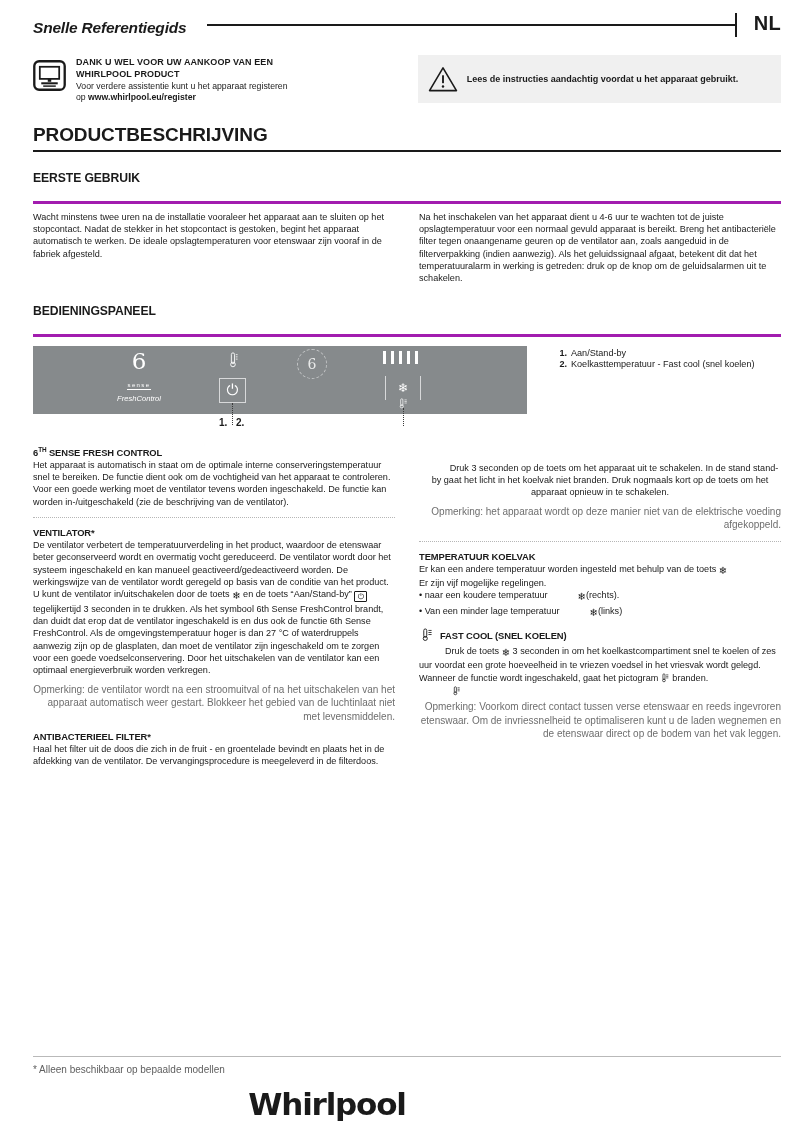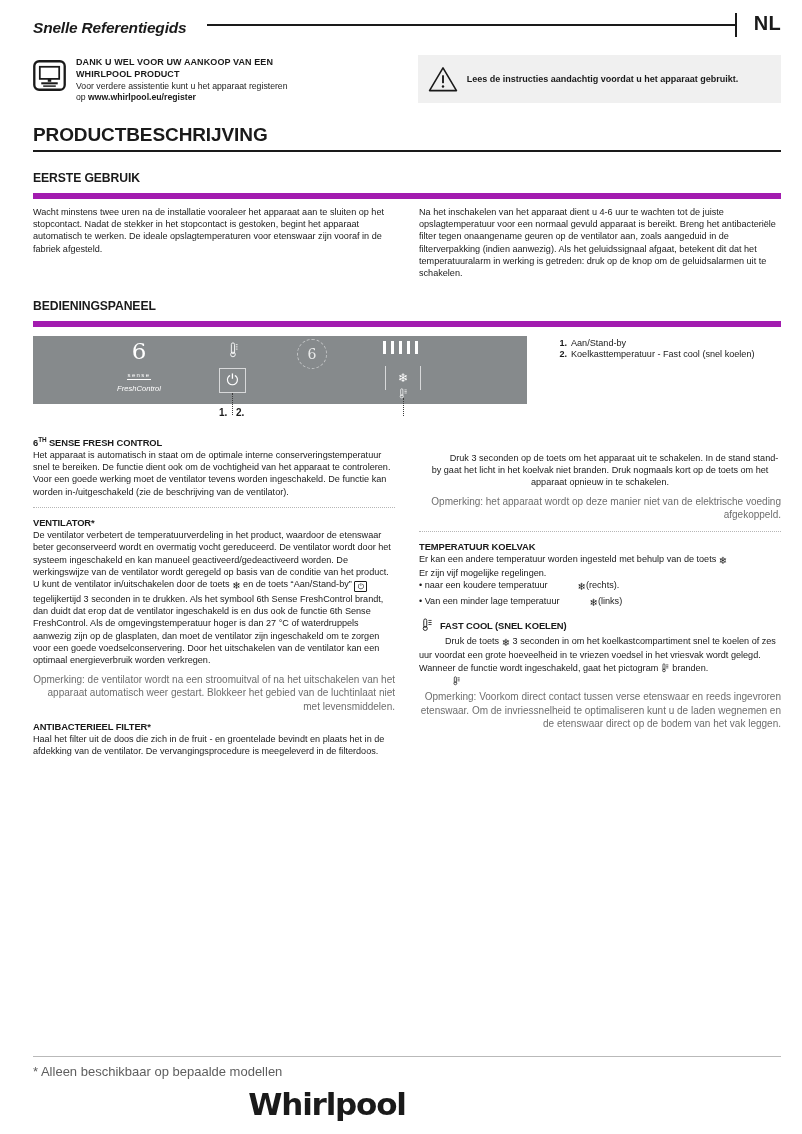--- a/index.html
+++ b/index.html
@@ -53,22 +53,22 @@
   .warn-text { font-size: 9px; font-weight: bold; line-height: 1.34; }
 
   
   .h1-title {
     font-size: 19px; font-weight: bold; letter-spacing: -0.1px;
     margin-top: 20px; padding-bottom: 4px;
     border-bottom: 2.4px solid #1a1a1a;
   }
   .h2-title {
     font-size: 12.2px; font-weight: bold; letter-spacing: -0.1px;
-    margin-top: 19px; padding-bottom: 8px;
-    border-bottom: 6px solid #a21caf;
+    margin-top: 19px; padding-bottom: 16px;
+    border-bottom: 3px solid #a21caf;
   }
 
   
   .cols { display: flex; gap: 24px; margin-top: 7px; }
   .col { width: 362px; }
   p.body { font-size: 9.1px; line-height: 1.355; margin: 0 0 0 0; }
   p.note { font-size: 10px; line-height: 1.35; color: #6e6e6e; margin: 6px 0 0 0; text-align: right; }
   .h3 { font-size: 9.4px; font-weight: bold; margin: 0 0 1px 0; letter-spacing: -0.1px; }
   .h3 sup { font-size: 6.4px; vertical-align: super; }
   .dotted-sep { border-top: 1px dotted #b6b6b6; margin: 9px 0 9px 0; }
@@ -139,21 +139,21 @@
   .bullets { font-size: 9.1px; line-height: 1.42; }
   .bullets .row { display: block; }
   .inline-head { font-size: 9.4px; font-weight: bold; letter-spacing: -0.1px; }
   .toets-box {
     display:inline-block; border-left:1px solid #1a1a1a; border-right:1px solid #1a1a1a;
     padding: 0 5px; font-size: 10px; vertical-align: -2px;
   }
   .mini-fc { font-size: 7.5px; margin-left: 34px; display:block; line-height: 1.1; }
 
   
-  .footnote { position: absolute; left: 33px; top: 1064px; font-size: 13px; color: #5e5e5e; }
+  .footnote { position: absolute; left: 33px; top: 1064px; font-size: 10px; color: #5e5e5e; }
   .footer-rule { position: absolute; left: 33px; top: 1056px; width: 748px; height: 1px; background: #b9b9b9; }
   .logo { position: absolute; left: 0; top: 1086px; width: 654px; text-align: center; }
   .logo-txt {
     font-size: 31px; font-weight: bold; letter-spacing: -1.2px;
     font-family: "DejaVu Sans", sans-serif; display:inline-block; position: relative;
   }
 </style>
 </head>
 <body>
 

